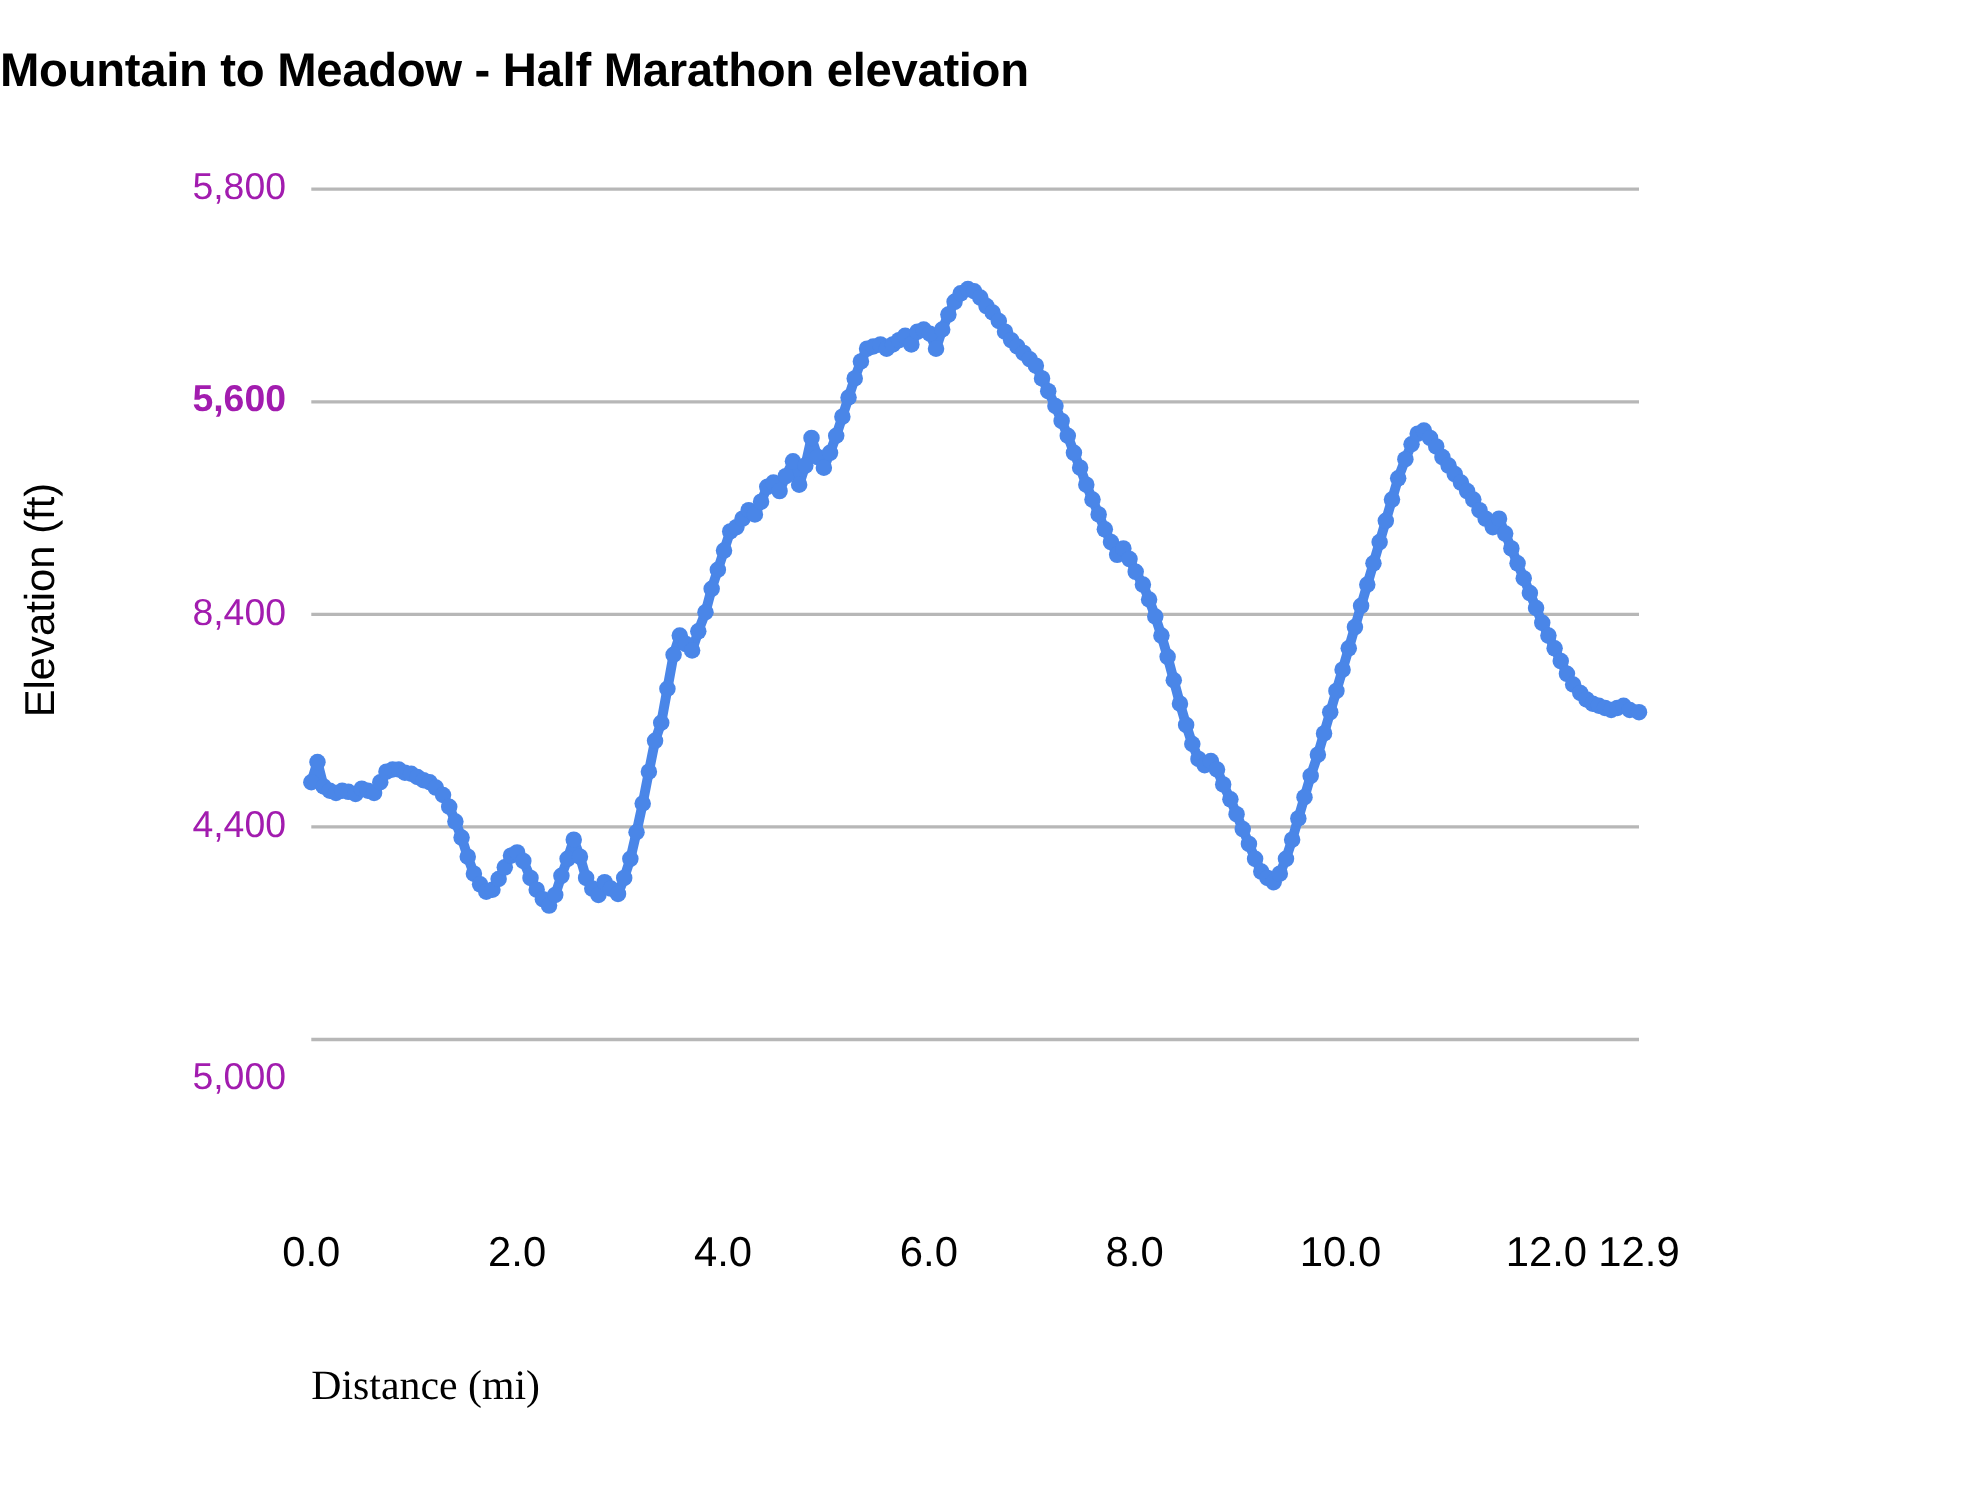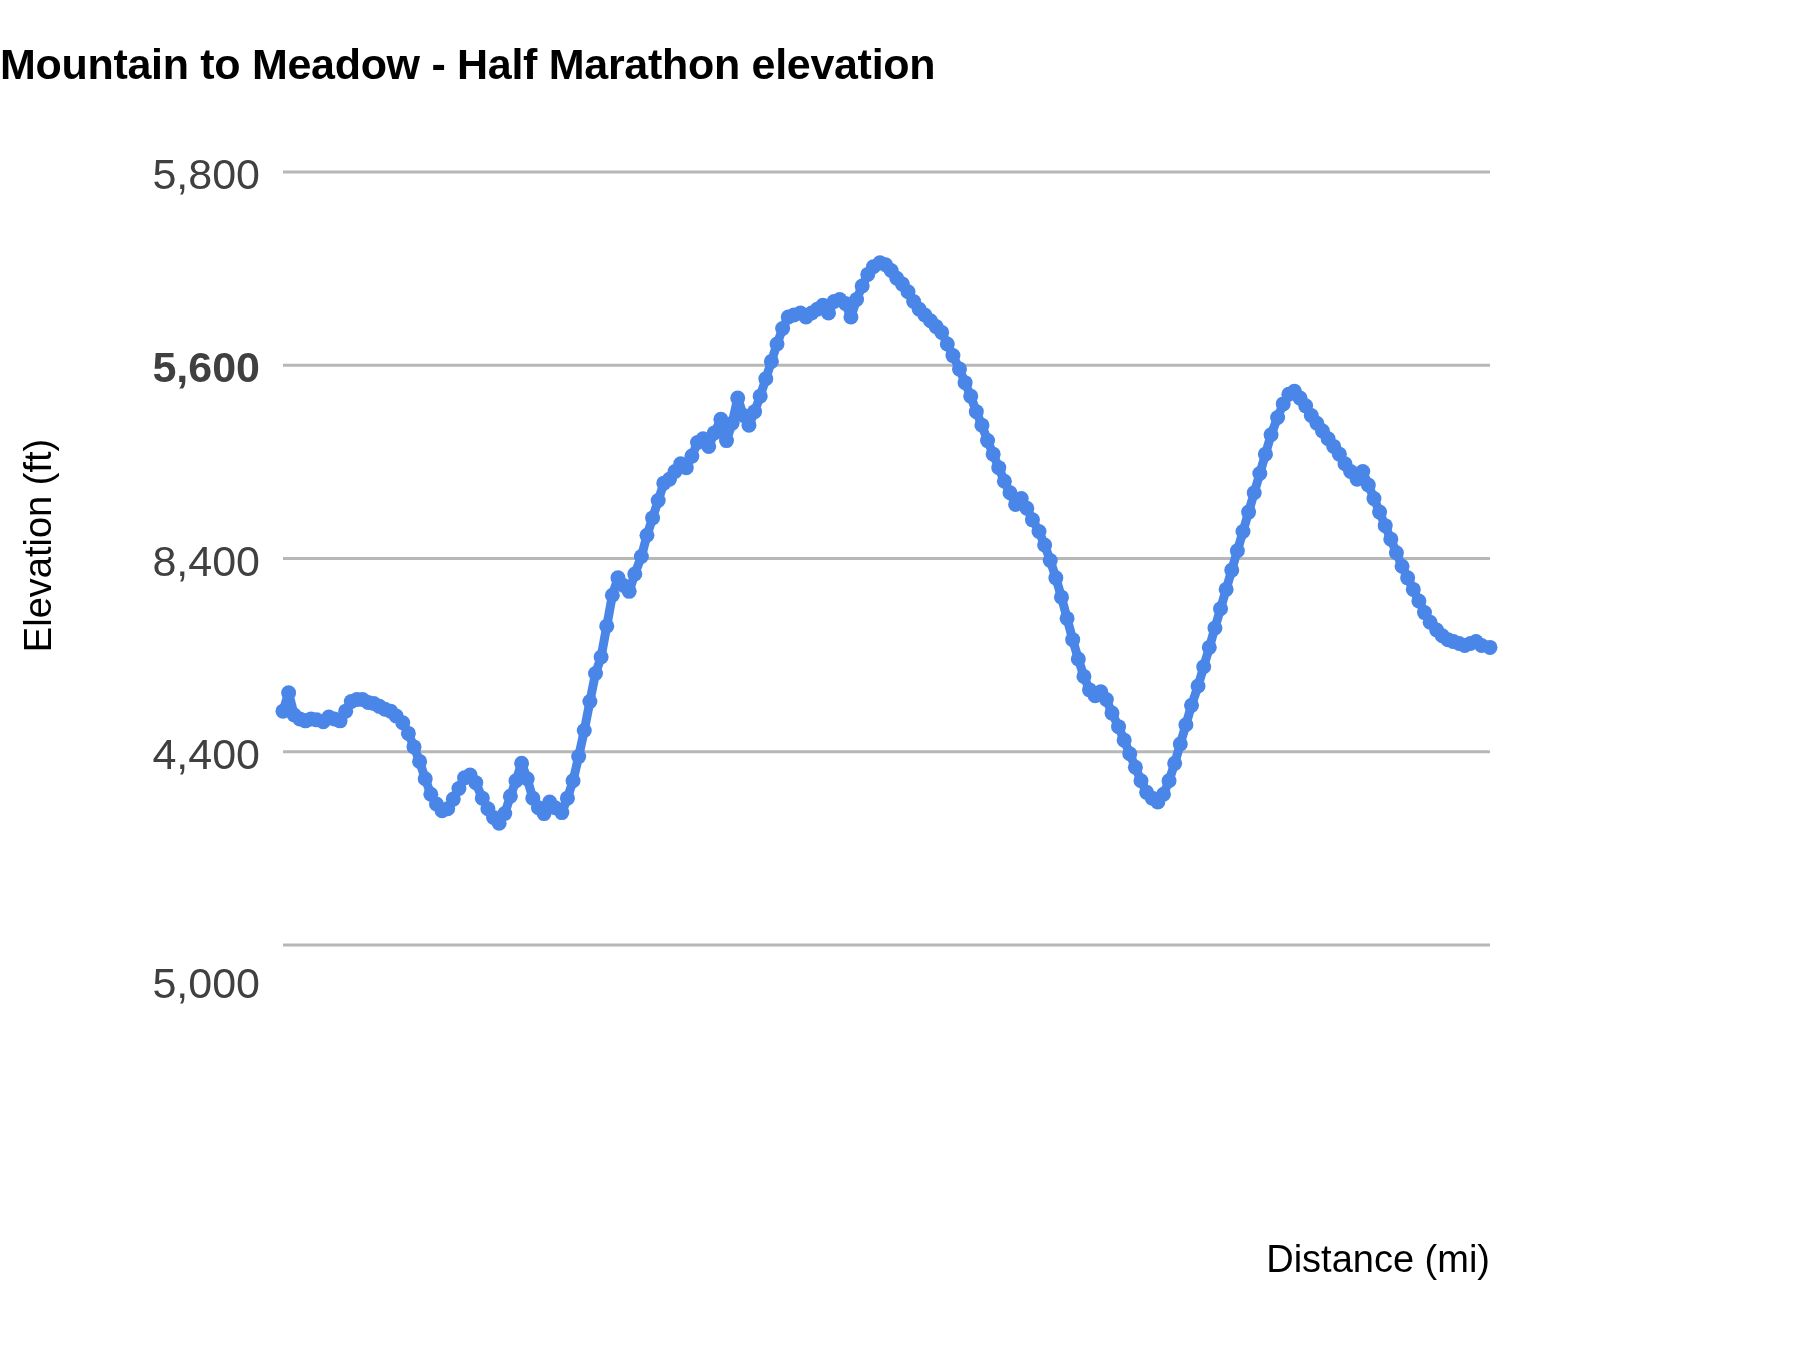--- a/index.html
+++ b/index.html
@@ -48,24 +48,25 @@
     color: #000000;
     transform: rotate(-90deg);
     transform-origin: center center;
     white-space: nowrap;
   }
   #x-axis-title {
     position: absolute;
     left: 283px;
     top: 1238px;
     width: 1207px;
-    text-align: right;
+    text-align: left;
     font-size: 38px;
     color: #000000;
     white-space: nowrap;
+    font-family: Liberation Serif, serif;
   }
 
   
   #plot-area {
     position: absolute;
     left: 283px;
     top: 172px;
     width: 1207px;
     height: 773px;
   }
@@ -76,22 +77,22 @@
     height: 773px;
     overflow: visible;
   }
 
   
   .y-tick-label {
     position: absolute;
     right: 0;
     width: 200px;
     text-align: right;
-    font-size: 43px;
-    color: #404040;
+    font-size: 34px;
+    color: #a21caf;
     white-space: nowrap;
     line-height: 1;
   }
   #y-tick-labels {
     position: absolute;
     left: 40px;
     top: 0;
     width: 220px;
     height: 1350px;
   }
@@ -353,14 +354,24 @@
           <circle cx="1176.12" cy="471.53" r="7.5" fill="#4a86e8"></circle>
           <circle cx="1181.74" cy="473.46" r="7.5" fill="#4a86e8"></circle>
           <circle cx="1187.35" cy="471.53" r="7.5" fill="#4a86e8"></circle>
           <circle cx="1192.97" cy="469.60" r="7.5" fill="#4a86e8"></circle>
           <circle cx="1198.58" cy="473.46" r="7.5" fill="#4a86e8"></circle>
           <circle cx="1207.00" cy="475.39" r="7.5" fill="#4a86e8"></circle>
         </g>
     </svg>
   </div>
 
+  <div id="x-tick-labels">
+      <div class="x-tick-label" style="left: 283px; top: 0px;">0.0</div>
+      <div class="x-tick-label" style="left: 470.132px; top: 0px;">2.0</div>
+      <div class="x-tick-label" style="left: 657.264px; top: 0px;">4.0</div>
+      <div class="x-tick-label" style="left: 844.395px; top: 0px;">6.0</div>
+      <div class="x-tick-label" style="left: 1031.53px; top: 0px;">8.0</div>
+      <div class="x-tick-label" style="left: 1218.66px; top: 0px;">10.0</div>
+      <div class="x-tick-label" style="left: 1405.79px; top: 0px;">12.0</div>
+      <div class="x-tick-label" style="left: 1490px; top: 0px;">12.9</div>
+    </div>
 
 </div>
 
 </body></html>

